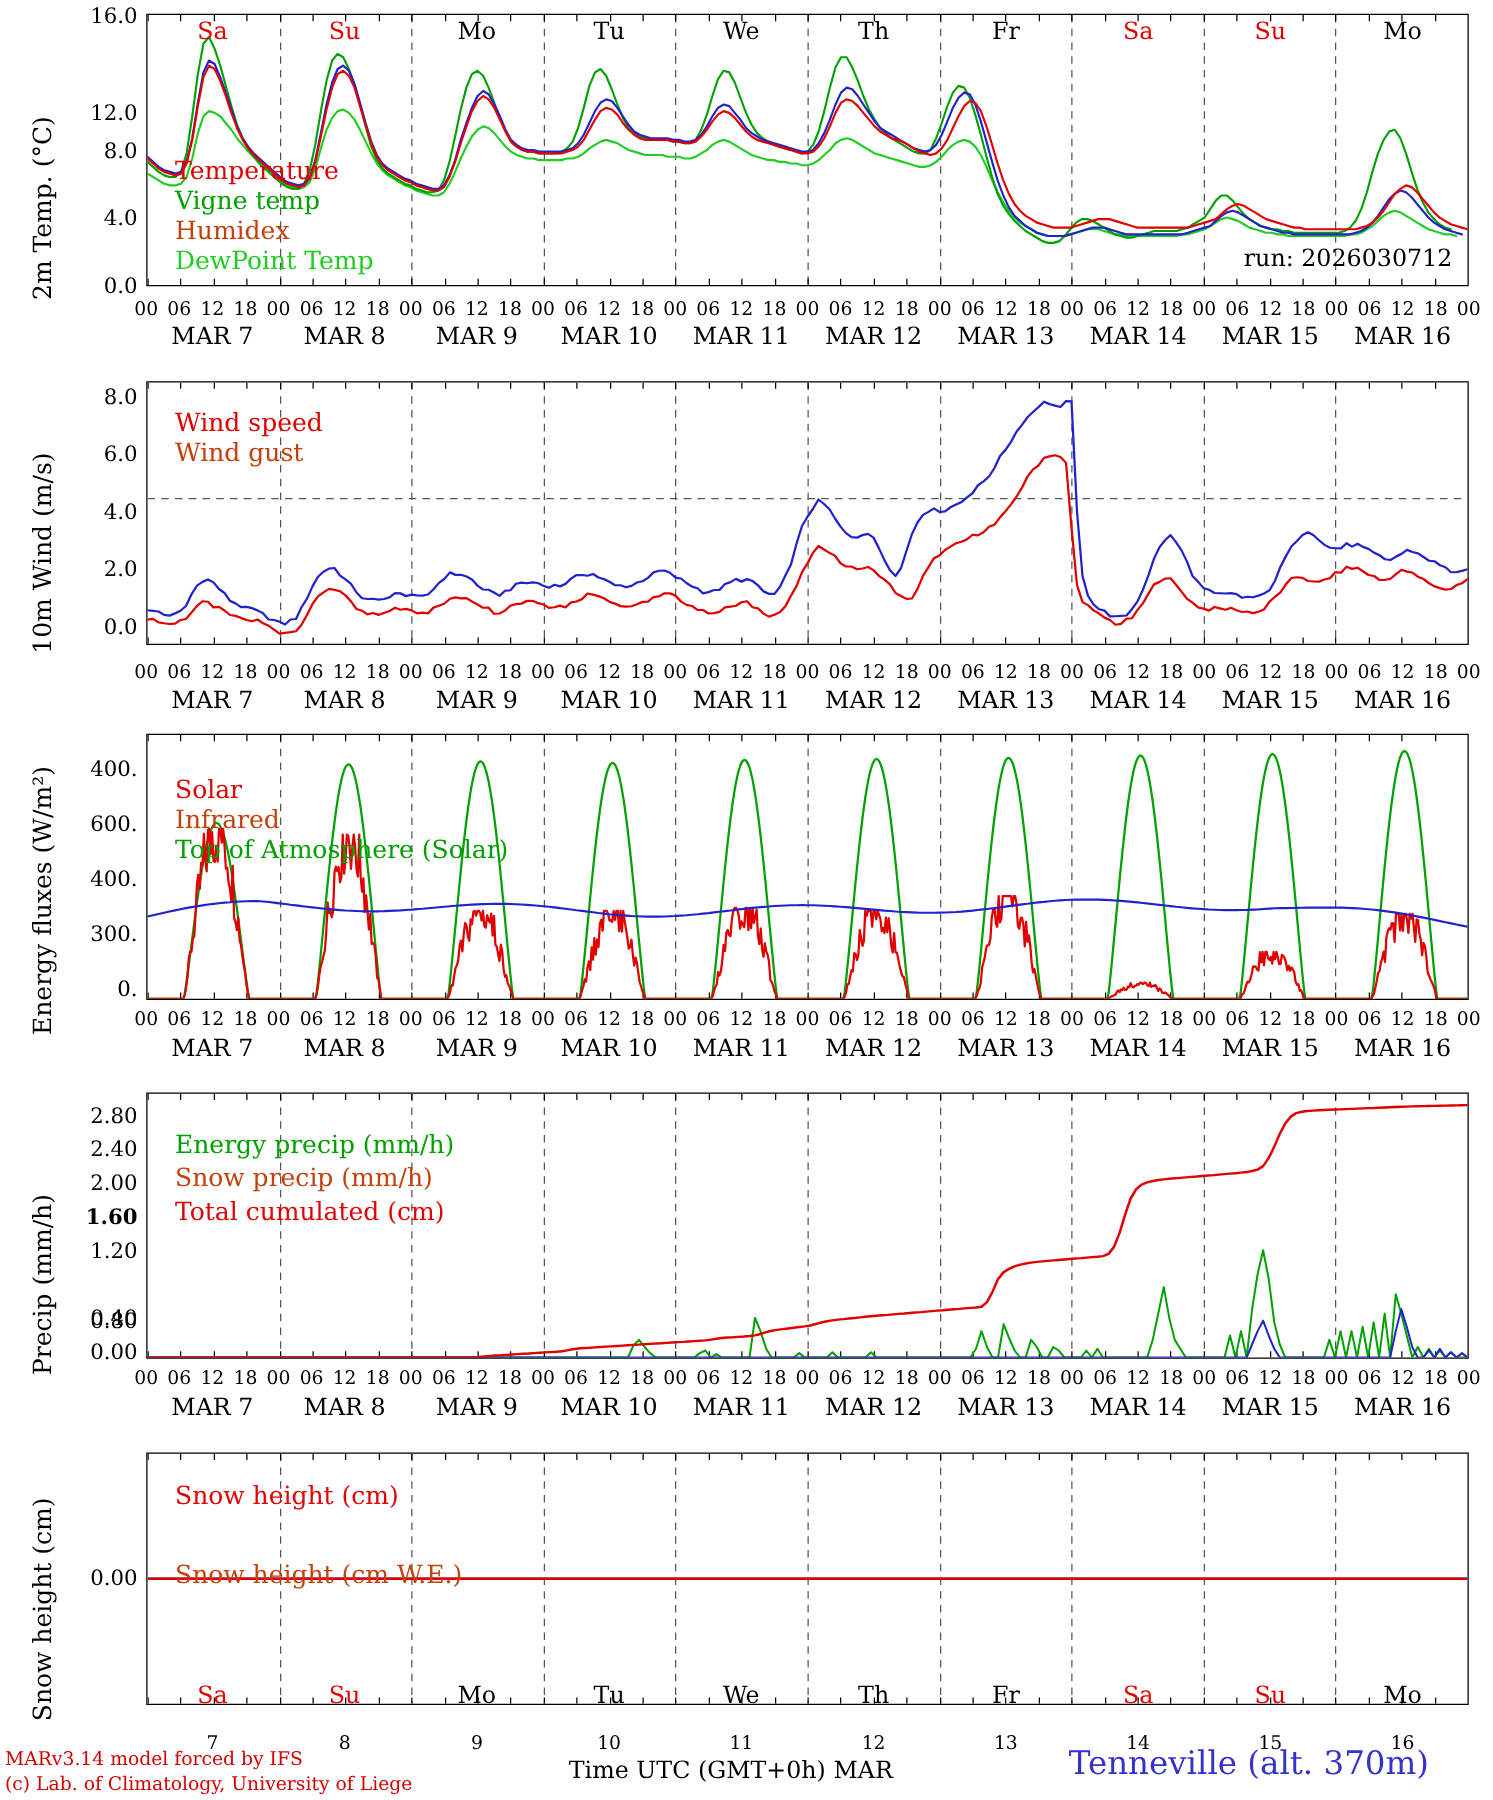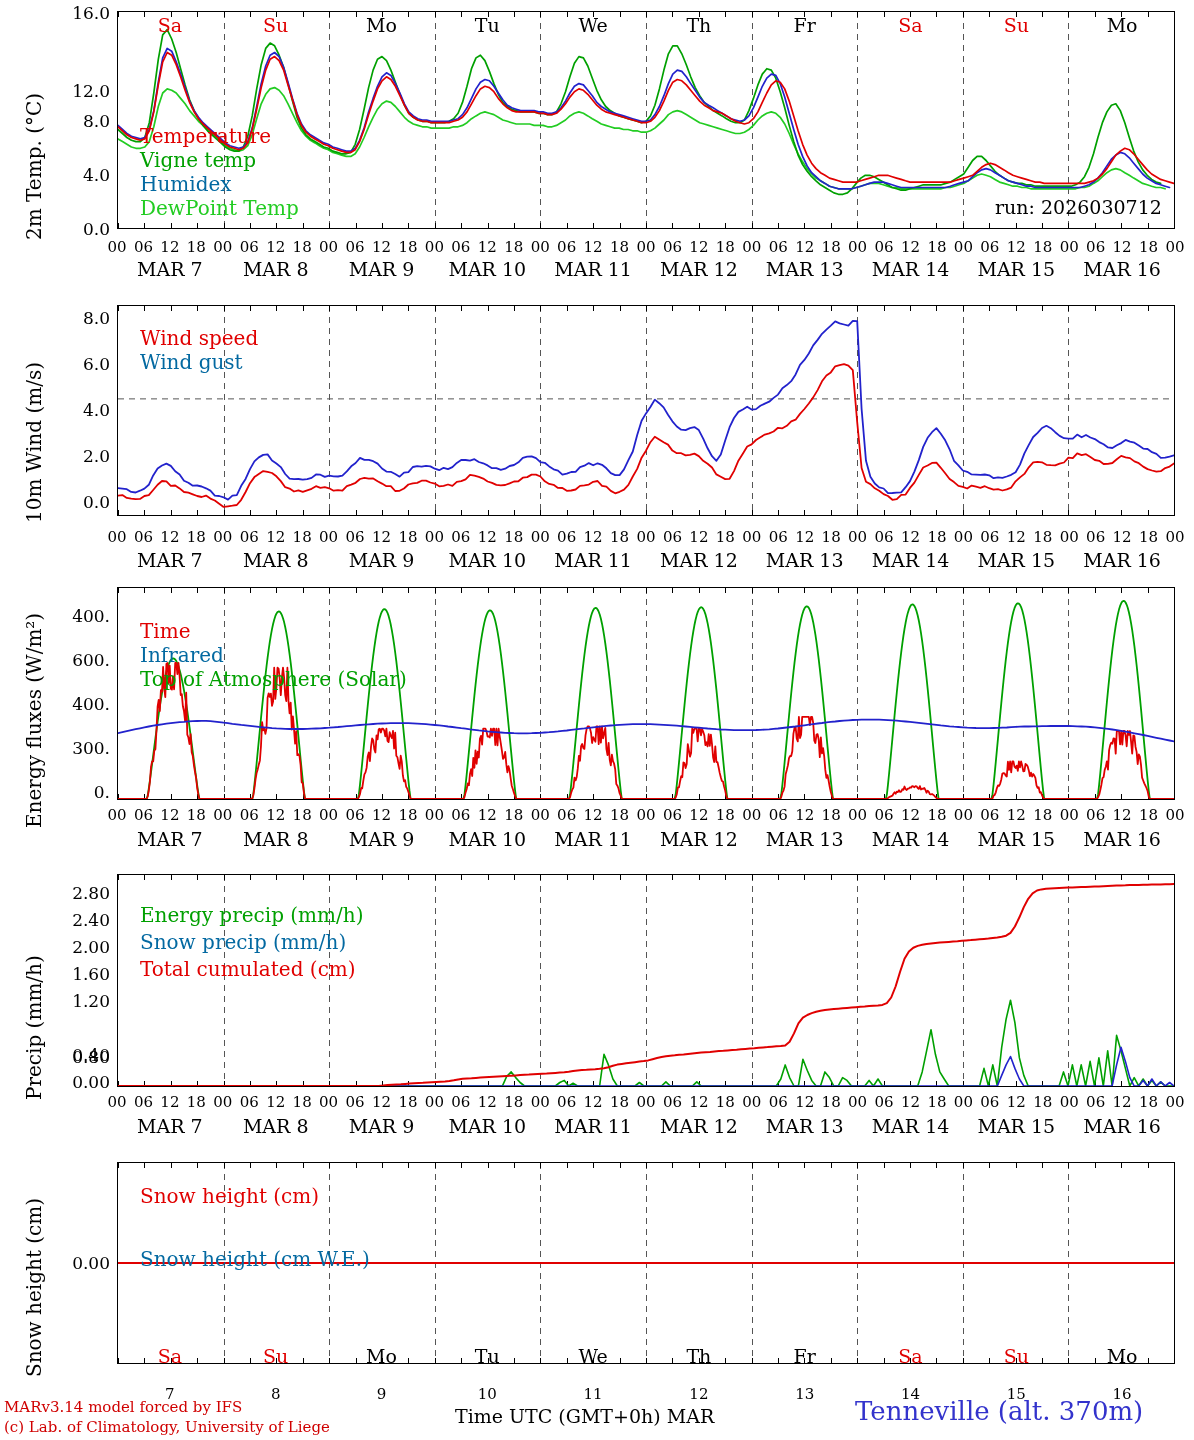--- a/index.html
+++ b/index.html
@@ -12,21 +12,21 @@
   .xtick{position:absolute;font-size:15px;text-align:center;font-family:"DejaVu Serif",serif;}
   .datelab{position:absolute;font-size:19px;text-align:center;font-family:"DejaVu Serif",serif;}
   .daylab{position:absolute;font-size:19px;text-align:center;font-family:"DejaVu Serif",serif;}
   .legend{position:absolute;font-size:20px;font-family:"DejaVu Serif",serif;white-space:nowrap;}
   .runlab{position:absolute;font-size:19px;font-family:"DejaVu Serif",serif;}
   .footer-left{position:absolute;font-size:15px;color:#d00000;font-family:"DejaVu Serif",serif;white-space:nowrap;}
   .footer-mid{position:absolute;font-size:19px;font-family:"DejaVu Serif",serif;white-space:nowrap;}
   .footer-right{position:absolute;font-size:26px;color:#3333cc;font-family:"DejaVu Serif",serif;white-space:nowrap;}
   .red{color:#e00000;}
   .green{color:#00a000;}
-  .blue{color:#0369a1;}
+  .blue{color:#c2410c;}
   .brightgreen{color:#22cc22;}
 </style>
 </head>
 <body>
 
 <div class="panel" style="top:0;height:290px;">
   <div class="ylabel" style="left:22px;top:240px;transform:rotate(-90deg);">2m Temp. (°C)</div>
 
   <div class="ytick" style="left:48px;top:3px;width:62px;">16.0</div>
   <div class="ytick" style="left:48px;top:57px;width:62px;margin-top:24px;">12.0</div>
@@ -357,32 +357,32 @@
         <line x1="1030.5" y1="211" x2="1030.5" y2="206" stroke="#000" stroke-width="1"></line>
         <line x1="1030.5" y1="0" x2="1030.5" y2="5" stroke="#000" stroke-width="1"></line>
         <line x1="1056.5" y1="211" x2="1056.5" y2="206" stroke="#000" stroke-width="1"></line>
         <line x1="1056.5" y1="0" x2="1056.5" y2="5" stroke="#000" stroke-width="1"></line>
         <polyline points="0.0,211.0 1.1,211.0 2.2,211.0 3.3,211.0 4.4,211.0 5.5,211.0 6.6,211.0 7.7,211.0 8.8,211.0 9.9,211.0 11.0,211.0 12.1,211.0 13.2,211.0 14.3,211.0 15.4,211.0 16.5,211.0 17.6,211.0 18.7,211.0 19.8,211.0 20.9,211.0 22.0,211.0 23.1,211.0 24.2,211.0 25.3,211.0 26.4,211.0 27.5,211.0 28.6,211.0 29.7,207.6 30.8,200.4 31.9,192.6 33.0,184.3 34.1,175.9 35.2,167.4 36.3,158.9 37.4,150.4 38.5,142.1 39.6,134.0 40.7,126.2 41.8,118.7 42.9,111.7 44.0,105.0 45.1,98.8 46.2,93.2 47.3,88.1 48.4,83.6 49.5,79.7 50.6,76.5 51.7,73.9 52.8,72.0 53.9,70.8 55.0,70.3 56.1,70.6 57.2,71.5 58.3,73.1 59.4,75.4 60.5,78.4 61.6,82.0 62.7,86.2 63.8,91.1 64.9,96.5 66.0,102.5 67.1,108.9 68.2,115.9 69.3,123.2 70.4,130.9 71.5,138.8 72.6,147.1 73.7,155.5 74.8,164.0 75.9,172.5 77.0,181.0 78.1,189.3 79.2,197.3 80.3,204.8 81.4,211.0 82.5,211.0 83.6,211.0 84.7,211.0 85.8,211.0 86.9,211.0 88.0,211.0 89.1,211.0 90.2,211.0 91.3,211.0 92.4,211.0 93.5,211.0 94.6,211.0 95.7,211.0 96.8,211.0 97.9,211.0 99.0,211.0 100.1,211.0 101.2,211.0 102.3,211.0 103.4,211.0 104.5,211.0 105.6,211.0 106.7,211.0 107.8,211.0 108.9,211.0 110.0,211.0 111.1,211.0 112.2,211.0 113.3,211.0 114.4,211.0 115.5,211.0 116.6,211.0 117.7,211.0 118.8,211.0 119.9,211.0 121.0,211.0 122.1,211.0 123.2,211.0 124.3,211.0 125.4,211.0 126.5,211.0 127.6,211.0 128.7,211.0 129.8,211.0 130.9,211.0 132.0,211.0 133.1,211.0 134.2,211.0 135.3,206.4 136.4,196.9 137.5,186.4 138.6,175.5 139.7,164.2 140.8,152.8 141.9,141.5 143.0,130.2 144.1,119.1 145.2,108.4 146.3,97.9 147.4,88.0 148.5,78.5 149.6,69.7 150.7,61.5 151.8,53.9 152.9,47.1 154.0,41.1 155.1,36.0 156.2,31.7 157.3,28.2 158.4,25.7 159.5,24.1 160.6,23.5 161.7,23.7 162.8,25.0 163.9,27.1 165.0,30.2 166.1,34.1 167.2,39.0 168.3,44.6 169.4,51.1 170.5,58.4 171.6,66.3 172.7,74.9 173.8,84.1 174.9,93.9 176.0,104.1 177.1,114.8 178.2,125.7 179.3,136.9 180.4,148.3 181.5,159.7 182.6,171.0 183.7,182.1 184.8,192.8 185.9,202.8 187.0,211.0 188.1,211.0 189.2,211.0 190.3,211.0 191.4,211.0 192.5,211.0 193.6,211.0 194.7,211.0 195.8,211.0 196.9,211.0 198.0,211.0 199.1,211.0 200.2,211.0 201.3,211.0 202.4,211.0 203.5,211.0 204.6,211.0 205.7,211.0 206.8,211.0 207.9,211.0 209.0,211.0 210.1,211.0 211.2,211.0 212.3,211.0 213.4,211.0 214.5,211.0 215.6,211.0 216.7,211.0 217.8,211.0 218.9,211.0 220.0,211.0 221.1,211.0 222.2,211.0 223.3,211.0 224.4,211.0 225.5,211.0 226.6,211.0 227.7,211.0 228.8,211.0 229.9,211.0 231.0,211.0 232.1,211.0 233.2,211.0 234.3,211.0 235.4,211.0 236.5,211.0 237.6,211.0 238.7,211.0 239.8,211.0 240.9,206.4 242.0,196.7 243.1,186.1 244.2,175.0 245.3,163.6 246.4,152.1 247.5,140.6 248.6,129.2 249.7,118.0 250.8,107.1 251.9,96.5 253.0,86.4 254.1,76.9 255.2,67.9 256.3,59.6 257.4,52.0 258.5,45.1 259.6,39.0 260.7,33.8 261.8,29.4 262.9,25.9 264.0,23.4 265.1,21.8 266.2,21.1 267.3,21.4 268.4,22.6 269.5,24.8 270.6,27.9 271.7,31.9 272.8,36.8 273.9,42.6 275.0,49.1 276.1,56.4 277.2,64.5 278.3,73.2 279.4,82.6 280.5,92.4 281.6,102.8 282.7,113.6 283.8,124.7 284.9,136.0 286.0,147.5 287.1,159.0 288.2,170.5 289.3,181.7 290.4,192.6 291.5,202.7 292.6,211.0 293.7,211.0 294.8,211.0 295.9,211.0 297.0,211.0 298.1,211.0 299.2,211.0 300.3,211.0 301.4,211.0 302.5,211.0 303.6,211.0 304.7,211.0 305.8,211.0 306.9,211.0 308.0,211.0 309.1,211.0 310.2,211.0 311.3,211.0 312.4,211.0 313.5,211.0 314.6,211.0 315.7,211.0 316.8,211.0 317.9,211.0 319.0,211.0 320.1,211.0 321.2,211.0 322.3,211.0 323.4,211.0 324.5,211.0 325.6,211.0 326.7,211.0 327.8,211.0 328.9,211.0 330.0,211.0 331.1,211.0 332.2,211.0 333.3,211.0 334.4,211.0 335.5,211.0 336.6,211.0 337.7,211.0 338.8,211.0 339.9,211.0 341.0,211.0 342.1,211.0 343.2,211.0 344.3,211.0 345.4,211.0 346.5,206.4 347.6,196.8 348.7,186.3 349.8,175.2 350.9,163.9 352.0,152.5 353.1,141.0 354.2,129.7 355.3,118.6 356.4,107.7 357.5,97.2 358.6,87.2 359.7,77.7 360.8,68.8 361.9,60.5 363.0,52.9 364.1,46.1 365.2,40.1 366.3,34.9 367.4,30.5 368.5,27.1 369.6,24.6 370.7,23.0 371.8,22.3 372.9,22.6 374.0,23.8 375.1,26.0 376.2,29.0 377.3,33.0 378.4,37.9 379.5,43.6 380.6,50.1 381.7,57.4 382.8,65.4 383.9,74.1 385.0,83.4 386.1,93.2 387.2,103.5 388.3,114.2 389.4,125.2 390.5,136.5 391.6,147.9 392.7,159.4 393.8,170.7 394.9,181.9 396.0,192.7 397.1,202.7 398.2,211.0 399.3,211.0 400.4,211.0 401.5,211.0 402.6,211.0 403.7,211.0 404.8,211.0 405.9,211.0 407.0,211.0 408.1,211.0 409.2,211.0 410.3,211.0 411.4,211.0 412.5,211.0 413.6,211.0 414.7,211.0 415.8,211.0 416.9,211.0 418.0,211.0 419.1,211.0 420.2,211.0 421.3,211.0 422.4,211.0 423.5,211.0 424.6,211.0 425.7,211.0 426.8,211.0 427.9,211.0 429.0,211.0 430.1,211.0 431.2,211.0 432.3,211.0 433.4,211.0 434.5,211.0 435.6,211.0 436.7,211.0 437.8,211.0 438.9,211.0 440.0,211.0 441.1,211.0 442.2,211.0 443.3,211.0 444.4,211.0 445.5,211.0 446.6,211.0 447.7,211.0 448.8,211.0 449.9,211.0 451.0,211.0 452.1,206.3 453.2,196.6 454.3,186.0 455.4,174.8 456.5,163.3 457.6,151.8 458.7,140.2 459.8,128.7 460.9,117.4 462.0,106.4 463.1,95.8 464.2,85.7 465.3,76.1 466.4,67.0 467.5,58.6 468.6,51.0 469.7,44.1 470.8,38.0 471.9,32.7 473.0,28.3 474.1,24.8 475.2,22.2 476.3,20.6 477.4,19.9 478.5,20.2 479.6,21.5 480.7,23.7 481.8,26.8 482.9,30.8 484.0,35.7 485.1,41.5 486.2,48.1 487.3,55.5 488.4,63.6 489.5,72.4 490.6,81.8 491.7,91.7 492.8,102.1 493.9,113.0 495.0,124.1 496.1,135.6 497.2,147.1 498.3,158.7 499.4,170.2 500.5,181.5 501.6,192.4 502.7,202.6 503.8,211.0 504.9,211.0 506.0,211.0 507.1,211.0 508.2,211.0 509.3,211.0 510.4,211.0 511.5,211.0 512.6,211.0 513.7,211.0 514.8,211.0 515.9,211.0 517.0,211.0 518.1,211.0 519.2,211.0 520.3,211.0 521.4,211.0 522.5,211.0 523.6,211.0 524.7,211.0 525.8,211.0 526.9,211.0 528.0,211.0 529.1,211.0 530.2,211.0 531.3,211.0 532.4,211.0 533.5,211.0 534.6,211.0 535.7,211.0 536.8,211.0 537.9,211.0 539.0,211.0 540.1,211.0 541.2,211.0 542.3,211.0 543.4,211.0 544.5,211.0 545.6,211.0 546.7,211.0 547.8,211.0 548.9,211.0 550.0,211.0 551.1,211.0 552.2,211.0 553.3,211.0 554.4,211.0 555.5,211.0 556.6,211.0 557.7,206.3 558.8,196.6 559.9,185.9 561.0,174.7 562.1,163.2 563.2,151.5 564.3,139.9 565.4,128.4 566.5,117.1 567.6,106.0 568.7,95.4 569.8,85.2 570.9,75.6 572.0,66.5 573.1,58.1 574.2,50.4 575.3,43.5 576.4,37.3 577.5,32.0 578.6,27.6 579.7,24.1 580.8,21.5 581.9,19.9 583.0,19.2 584.1,19.5 585.2,20.8 586.3,23.0 587.4,26.1 588.5,30.2 589.6,35.1 590.7,40.9 591.8,47.5 592.9,54.9 594.0,63.1 595.1,71.9 596.2,81.3 597.3,91.3 598.4,101.7 599.5,112.6 600.6,123.8 601.7,135.3 602.8,146.9 603.9,158.5 605.0,170.1 606.1,181.4 607.2,192.4 608.3,202.6 609.4,211.0 610.5,211.0 611.6,211.0 612.7,211.0 613.8,211.0 614.9,211.0 616.0,211.0 617.1,211.0 618.2,211.0 619.3,211.0 620.4,211.0 621.5,211.0 622.6,211.0 623.7,211.0 624.8,211.0 625.9,211.0 627.0,211.0 628.1,211.0 629.2,211.0 630.3,211.0 631.4,211.0 632.5,211.0 633.6,211.0 634.7,211.0 635.8,211.0 636.9,211.0 638.0,211.0 639.1,211.0 640.2,211.0 641.3,211.0 642.4,211.0 643.5,211.0 644.6,211.0 645.7,211.0 646.8,211.0 647.9,211.0 649.0,211.0 650.1,211.0 651.2,211.0 652.3,211.0 653.4,211.0 654.5,211.0 655.6,211.0 656.7,211.0 657.8,211.0 658.9,211.0 660.0,211.0 661.1,211.0 662.2,211.0 663.3,206.3 664.4,196.5 665.5,185.8 666.6,174.5 667.7,162.9 668.8,151.2 669.9,139.6 671.0,128.0 672.1,116.6 673.2,105.5 674.3,94.8 675.4,84.6 676.5,74.9 677.6,65.8 678.7,57.3 679.8,49.6 680.9,42.6 682.0,36.5 683.1,31.2 684.2,26.7 685.3,23.2 686.4,20.6 687.5,19.0 688.6,18.3 689.7,18.6 690.8,19.8 691.9,22.1 693.0,25.2 694.1,29.3 695.2,34.2 696.3,40.1 697.4,46.7 698.5,54.2 699.6,62.3 700.7,71.2 701.8,80.7 702.9,90.7 704.0,101.2 705.1,112.1 706.2,123.4 707.3,134.9 708.4,146.6 709.5,158.3 710.6,169.9 711.7,181.3 712.8,192.3 713.9,202.5 715.0,211.0 716.1,211.0 717.2,211.0 718.3,211.0 719.4,211.0 720.5,211.0 721.6,211.0 722.7,211.0 723.8,211.0 724.9,211.0 726.0,211.0 727.1,211.0 728.2,211.0 729.3,211.0 730.4,211.0 731.5,211.0 732.6,211.0 733.7,211.0 734.8,211.0 735.9,211.0 737.0,211.0 738.1,211.0 739.2,211.0 740.3,211.0 741.4,211.0 742.5,211.0 743.6,211.0 744.7,211.0 745.8,211.0 746.9,211.0 748.0,211.0 749.1,211.0 750.2,211.0 751.3,211.0 752.4,211.0 753.5,211.0 754.6,211.0 755.7,211.0 756.8,211.0 757.9,211.0 759.0,211.0 760.1,211.0 761.2,211.0 762.3,211.0 763.4,211.0 764.5,211.0 765.6,211.0 766.7,211.0 767.8,211.0 768.9,206.3 770.0,196.4 771.1,185.5 772.2,174.1 773.3,162.5 774.4,150.7 775.5,138.9 776.6,127.2 777.7,115.7 778.8,104.5 779.9,93.7 781.0,83.4 782.1,73.6 783.2,64.4 784.3,55.8 785.4,48.0 786.5,41.0 787.6,34.8 788.7,29.4 789.8,24.9 790.9,21.4 792.0,18.8 793.1,17.1 794.2,16.4 795.3,16.7 796.4,18.0 797.5,20.2 798.6,23.4 799.7,27.5 800.8,32.5 801.9,38.4 803.0,45.1 804.1,52.6 805.2,60.9 806.3,69.8 807.4,79.4 808.5,89.5 809.6,100.1 810.7,111.2 811.8,122.5 812.9,134.2 814.0,145.9 815.1,157.8 816.2,169.5 817.3,181.0 818.4,192.1 819.5,202.5 820.6,211.0 821.7,211.0 822.8,211.0 823.9,211.0 825.0,211.0 826.1,211.0 827.2,211.0 828.3,211.0 829.4,211.0 830.5,211.0 831.6,211.0 832.7,211.0 833.8,211.0 834.9,211.0 836.0,211.0 837.1,211.0 838.2,211.0 839.3,211.0 840.4,211.0 841.5,211.0 842.6,211.0 843.7,211.0 844.8,211.0 845.9,211.0 847.0,211.0 848.1,211.0 849.2,211.0 850.3,211.0 851.4,211.0 852.5,211.0 853.6,211.0 854.7,211.0 855.8,211.0 856.9,211.0 858.0,211.0 859.1,211.0 860.2,211.0 861.3,211.0 862.4,211.0 863.5,211.0 864.6,211.0 865.7,211.0 866.8,211.0 867.9,211.0 869.0,211.0 870.1,211.0 871.2,211.0 872.3,211.0 873.4,211.0 874.5,206.2 875.6,196.3 876.7,185.4 877.8,173.9 878.9,162.2 880.0,150.3 881.1,138.4 882.2,126.7 883.3,115.1 884.4,103.9 885.5,93.0 886.6,82.6 887.7,72.7 888.8,63.5 889.9,54.9 891.0,47.1 892.1,40.0 893.2,33.7 894.3,28.3 895.4,23.8 896.5,20.2 897.6,17.6 898.7,15.9 899.8,15.3 900.9,15.6 902.0,16.8 903.1,19.1 904.2,22.3 905.3,26.4 906.4,31.4 907.5,37.4 908.6,44.1 909.7,51.7 910.8,60.0 911.9,69.0 913.0,78.6 914.1,88.8 915.2,99.5 916.3,110.6 917.4,122.0 918.5,133.7 919.6,145.5 920.7,157.4 921.8,169.2 922.9,180.8 924.0,192.0 925.1,202.4 926.2,211.0 927.3,211.0 928.4,211.0 929.5,211.0 930.6,211.0 931.7,211.0 932.8,211.0 933.9,211.0 935.0,211.0 936.1,211.0 937.2,211.0 938.3,211.0 939.4,211.0 940.5,211.0 941.6,211.0 942.7,211.0 943.8,211.0 944.9,211.0 946.0,211.0 947.1,211.0 948.2,211.0 949.3,211.0 950.4,211.0 951.5,211.0 952.6,211.0 953.7,211.0 954.8,211.0 955.9,211.0 957.0,211.0 958.1,211.0 959.2,211.0 960.3,211.0 961.4,211.0 962.5,211.0 963.6,211.0 964.7,211.0 965.8,211.0 966.9,211.0 968.0,211.0 969.1,211.0 970.2,211.0 971.3,211.0 972.4,211.0 973.5,211.0 974.6,211.0 975.7,211.0 976.8,211.0 977.9,211.0 979.0,211.0 980.1,206.2 981.2,196.1 982.3,185.1 983.4,173.5 984.5,161.6 985.6,149.6 986.7,137.6 987.8,125.7 988.9,114.0 990.0,102.6 991.1,91.6 992.2,81.1 993.3,71.1 994.4,61.7 995.5,53.0 996.6,45.1 997.7,37.9 998.8,31.6 999.9,26.1 1001.0,21.6 1002.1,17.9 1003.2,15.3 1004.3,13.6 1005.4,12.9 1006.5,13.2 1007.6,14.5 1008.7,16.8 1009.8,20.0 1010.9,24.2 1012.0,29.3 1013.1,35.3 1014.2,42.1 1015.3,49.8 1016.4,58.2 1017.5,67.3 1018.6,77.0 1019.7,87.3 1020.8,98.1 1021.9,109.4 1023.0,120.9 1024.1,132.8 1025.2,144.8 1026.3,156.8 1027.4,168.7 1028.5,180.5 1029.6,191.8 1030.7,202.3 1031.8,211.0 1032.9,211.0 1034.0,211.0 1035.1,211.0 1036.2,211.0 1037.3,211.0 1038.4,211.0 1039.5,211.0 1040.6,211.0 1041.7,211.0 1042.8,211.0 1043.9,211.0 1045.0,211.0 1046.1,211.0 1047.2,211.0 1048.3,211.0 1049.4,211.0 1050.5,211.0 1051.6,211.0 1052.7,211.0 1053.8,211.0 1054.9,211.0 1056.0,211.0" fill="none" stroke="#00a000" stroke-width="1.8" stroke-linejoin="round" stroke-linecap="round"></polyline>
         <polyline points="0.0,211.0 1.1,211.0 2.2,211.0 3.3,211.0 4.4,211.0 5.5,211.0 6.6,211.0 7.7,211.0 8.8,211.0 9.9,211.0 11.0,211.0 12.1,211.0 13.2,211.0 14.3,211.0 15.4,211.0 16.5,211.0 17.6,211.0 18.7,211.0 19.8,211.0 20.9,211.0 22.0,211.0 23.1,211.0 24.2,211.0 25.3,211.0 26.4,211.0 27.5,211.0 28.6,211.0 29.7,208.5 30.8,202.5 31.9,193.9 33.0,179.0 34.1,173.3 35.2,173.4 36.3,162.7 37.4,161.2 38.5,141.9 39.6,118.7 40.7,111.8 41.8,123.1 42.9,102.1 44.0,103.6 45.1,79.0 46.2,99.8 47.3,109.1 48.4,75.9 49.5,75.0 50.6,95.1 51.7,77.6 52.8,100.7 53.9,101.6 55.0,88.5 56.1,101.3 57.2,75.0 58.3,75.0 59.4,86.2 60.5,75.0 61.6,87.9 62.7,107.0 63.8,106.1 64.9,118.3 66.0,123.4 67.1,133.0 68.2,104.7 69.3,146.6 70.4,149.5 71.5,156.0 72.6,146.2 73.7,164.2 74.8,168.1 75.9,177.0 77.0,183.9 78.1,190.0 79.2,200.0 80.3,206.4 81.4,211.0 82.5,211.0 83.6,211.0 84.7,211.0 85.8,211.0 86.9,211.0 88.0,211.0 89.1,211.0 90.2,211.0 91.3,211.0 92.4,211.0 93.5,211.0 94.6,211.0 95.7,211.0 96.8,211.0 97.9,211.0 99.0,211.0 100.1,211.0 101.2,211.0 102.3,211.0 103.4,211.0 104.5,211.0 105.6,211.0 106.7,211.0 107.8,211.0 108.9,211.0 110.0,211.0 111.1,211.0 112.2,211.0 113.3,211.0 114.4,211.0 115.5,211.0 116.6,211.0 117.7,211.0 118.8,211.0 119.9,211.0 121.0,211.0 122.1,211.0 123.2,211.0 124.3,211.0 125.4,211.0 126.5,211.0 127.6,211.0 128.7,211.0 129.8,211.0 130.9,211.0 132.0,211.0 133.1,211.0 134.2,211.0 135.3,207.4 136.4,200.6 137.5,191.6 138.6,185.0 139.7,181.4 140.8,176.6 141.9,172.4 143.0,157.7 144.1,134.1 145.2,142.3 146.3,140.3 147.4,145.9 148.5,140.6 149.6,109.8 150.7,105.3 151.8,108.9 152.9,105.6 154.0,117.9 155.1,113.6 156.2,79.7 157.3,110.9 158.4,99.7 159.5,79.7 160.6,80.6 161.7,90.3 162.8,107.1 163.9,89.7 165.0,79.7 166.1,89.6 167.2,107.2 168.3,113.2 169.4,79.7 170.5,112.9 171.6,125.4 172.7,114.7 173.8,141.5 174.9,128.3 176.0,141.0 177.1,155.6 178.2,143.1 179.3,167.2 180.4,166.3 181.5,168.0 182.6,177.0 183.7,194.4 184.8,195.3 185.9,204.6 187.0,211.0 188.1,211.0 189.2,211.0 190.3,211.0 191.4,211.0 192.5,211.0 193.6,211.0 194.7,211.0 195.8,211.0 196.9,211.0 198.0,211.0 199.1,211.0 200.2,211.0 201.3,211.0 202.4,211.0 203.5,211.0 204.6,211.0 205.7,211.0 206.8,211.0 207.9,211.0 209.0,211.0 210.1,211.0 211.2,211.0 212.3,211.0 213.4,211.0 214.5,211.0 215.6,211.0 216.7,211.0 217.8,211.0 218.9,211.0 220.0,211.0 221.1,211.0 222.2,211.0 223.3,211.0 224.4,211.0 225.5,211.0 226.6,211.0 227.7,211.0 228.8,211.0 229.9,211.0 231.0,211.0 232.1,211.0 233.2,211.0 234.3,211.0 235.4,211.0 236.5,211.0 237.6,211.0 238.7,211.0 239.8,211.0 240.9,209.1 242.0,206.0 243.1,200.1 244.2,200.4 245.3,192.8 246.4,186.4 247.5,184.4 248.6,179.9 249.7,168.6 250.8,164.5 251.9,173.1 253.0,158.9 254.1,150.5 255.2,152.2 256.3,161.2 257.4,164.5 258.5,147.5 259.6,151.3 260.7,141.3 261.8,140.7 262.9,144.5 264.0,140.7 265.1,140.7 266.2,142.5 267.3,148.4 268.4,140.7 269.5,152.9 270.6,154.1 271.7,144.2 272.8,147.9 273.9,150.0 275.0,142.9 276.1,160.5 277.2,144.7 278.3,167.8 279.4,169.2 280.5,175.3 281.6,180.8 282.7,167.7 283.8,173.7 284.9,187.7 286.0,193.4 287.1,192.2 288.2,198.8 289.3,200.6 290.4,203.9 291.5,207.3 292.6,211.0 293.7,211.0 294.8,211.0 295.9,211.0 297.0,211.0 298.1,211.0 299.2,211.0 300.3,211.0 301.4,211.0 302.5,211.0 303.6,211.0 304.7,211.0 305.8,211.0 306.9,211.0 308.0,211.0 309.1,211.0 310.2,211.0 311.3,211.0 312.4,211.0 313.5,211.0 314.6,211.0 315.7,211.0 316.8,211.0 317.9,211.0 319.0,211.0 320.1,211.0 321.2,211.0 322.3,211.0 323.4,211.0 324.5,211.0 325.6,211.0 326.7,211.0 327.8,211.0 328.9,211.0 330.0,211.0 331.1,211.0 332.2,211.0 333.3,211.0 334.4,211.0 335.5,211.0 336.6,211.0 337.7,211.0 338.8,211.0 339.9,211.0 341.0,211.0 342.1,211.0 343.2,211.0 344.3,211.0 345.4,211.0 346.5,209.0 347.6,204.4 348.7,201.0 349.8,195.4 350.9,197.3 352.0,185.9 353.1,181.2 354.2,188.0 355.3,169.9 356.4,179.8 357.5,162.4 358.6,175.8 359.7,163.6 360.8,169.5 361.9,150.9 363.0,147.9 364.1,156.6 365.2,140.7 366.3,140.7 367.4,140.7 368.5,143.3 369.6,148.5 370.7,148.3 371.8,149.5 372.9,140.7 374.0,147.8 375.1,140.7 376.2,140.7 377.3,157.0 378.4,140.7 379.5,157.4 380.6,140.7 381.7,148.5 382.8,155.4 383.9,162.6 385.0,170.9 386.1,169.4 387.2,163.8 388.3,176.2 389.4,184.4 390.5,178.2 391.6,182.5 392.7,190.7 393.8,198.0 394.9,201.2 396.0,204.9 397.1,208.0 398.2,211.0 399.3,211.0 400.4,211.0 401.5,211.0 402.6,211.0 403.7,211.0 404.8,211.0 405.9,211.0 407.0,211.0 408.1,211.0 409.2,211.0 410.3,211.0 411.4,211.0 412.5,211.0 413.6,211.0 414.7,211.0 415.8,211.0 416.9,211.0 418.0,211.0 419.1,211.0 420.2,211.0 421.3,211.0 422.4,211.0 423.5,211.0 424.6,211.0 425.7,211.0 426.8,211.0 427.9,211.0 429.0,211.0 430.1,211.0 431.2,211.0 432.3,211.0 433.4,211.0 434.5,211.0 435.6,211.0 436.7,211.0 437.8,211.0 438.9,211.0 440.0,211.0 441.1,211.0 442.2,211.0 443.3,211.0 444.4,211.0 445.5,211.0 446.6,211.0 447.7,211.0 448.8,211.0 449.9,211.0 451.0,211.0 452.1,209.1 453.2,204.6 454.3,201.5 455.4,199.6 456.5,189.6 457.6,192.4 458.7,189.0 459.8,180.4 460.9,167.9 462.0,172.8 463.1,158.1 464.2,156.0 465.3,160.1 466.4,160.9 467.5,147.4 468.6,141.2 469.7,138.3 470.8,138.3 471.9,140.1 473.0,144.7 474.1,155.0 475.2,149.1 476.3,151.6 477.4,153.7 478.5,138.3 479.6,138.3 480.7,156.1 481.8,138.3 482.9,154.6 484.0,138.3 485.1,150.3 486.2,145.2 487.3,139.8 488.4,160.8 489.5,167.2 490.6,154.8 491.7,171.5 492.8,177.4 493.9,166.6 495.0,173.1 496.1,175.7 497.2,181.2 498.3,196.1 499.4,197.7 500.5,200.5 501.6,205.2 502.7,207.7 503.8,211.0 504.9,211.0 506.0,211.0 507.1,211.0 508.2,211.0 509.3,211.0 510.4,211.0 511.5,211.0 512.6,211.0 513.7,211.0 514.8,211.0 515.9,211.0 517.0,211.0 518.1,211.0 519.2,211.0 520.3,211.0 521.4,211.0 522.5,211.0 523.6,211.0 524.7,211.0 525.8,211.0 526.9,211.0 528.0,211.0 529.1,211.0 530.2,211.0 531.3,211.0 532.4,211.0 533.5,211.0 534.6,211.0 535.7,211.0 536.8,211.0 537.9,211.0 539.0,211.0 540.1,211.0 541.2,211.0 542.3,211.0 543.4,211.0 544.5,211.0 545.6,211.0 546.7,211.0 547.8,211.0 548.9,211.0 550.0,211.0 551.1,211.0 552.2,211.0 553.3,211.0 554.4,211.0 555.5,211.0 556.6,211.0 557.7,209.4 558.8,206.2 559.9,199.5 561.0,199.3 562.1,193.2 563.2,188.1 564.3,189.2 565.4,174.5 566.5,175.1 567.6,180.0 568.7,176.1 569.8,156.1 570.9,162.4 572.0,168.7 573.1,164.9 574.2,140.7 575.3,144.8 576.4,140.7 577.5,140.7 578.6,140.7 579.7,153.4 580.8,140.7 581.9,140.7 583.0,147.4 584.1,140.7 585.2,143.7 586.3,147.2 587.4,157.1 588.5,154.3 589.6,158.4 590.7,146.1 591.8,157.8 592.9,146.6 594.0,156.2 595.1,169.2 596.2,174.0 597.3,158.4 598.4,174.0 599.5,174.1 600.6,179.2 601.7,184.9 602.8,189.3 603.9,193.0 605.0,193.5 606.1,198.5 607.2,202.6 608.3,208.0 609.4,211.0 610.5,211.0 611.6,211.0 612.7,211.0 613.8,211.0 614.9,211.0 616.0,211.0 617.1,211.0 618.2,211.0 619.3,211.0 620.4,211.0 621.5,211.0 622.6,211.0 623.7,211.0 624.8,211.0 625.9,211.0 627.0,211.0 628.1,211.0 629.2,211.0 630.3,211.0 631.4,211.0 632.5,211.0 633.6,211.0 634.7,211.0 635.8,211.0 636.9,211.0 638.0,211.0 639.1,211.0 640.2,211.0 641.3,211.0 642.4,211.0 643.5,211.0 644.6,211.0 645.7,211.0 646.8,211.0 647.9,211.0 649.0,211.0 650.1,211.0 651.2,211.0 652.3,211.0 653.4,211.0 654.5,211.0 655.6,211.0 656.7,211.0 657.8,211.0 658.9,211.0 660.0,211.0 661.1,211.0 662.2,211.0 663.3,208.8 664.4,204.7 665.5,202.6 666.6,198.4 667.7,185.9 668.8,181.9 669.9,177.4 671.0,170.2 672.1,168.0 673.2,168.0 674.3,163.2 675.4,145.9 676.5,139.9 677.6,138.7 678.7,150.4 679.8,153.4 680.9,128.9 682.0,150.0 683.1,146.8 684.2,128.9 685.3,128.9 686.4,128.9 687.5,128.9 688.6,128.9 689.7,128.9 690.8,128.9 691.9,137.1 693.0,128.9 694.1,128.9 695.2,134.8 696.3,152.6 697.4,155.0 698.5,146.6 699.6,146.1 700.7,151.5 701.8,169.1 702.9,149.5 704.0,165.4 705.1,160.2 706.2,168.3 707.3,181.9 708.4,189.9 709.5,187.2 710.6,192.5 711.7,198.8 712.8,204.0 713.9,207.8 715.0,211.0 716.1,211.0 717.2,211.0 718.3,211.0 719.4,211.0 720.5,211.0 721.6,211.0 722.7,211.0 723.8,211.0 724.9,211.0 726.0,211.0 727.1,211.0 728.2,211.0 729.3,211.0 730.4,211.0 731.5,211.0 732.6,211.0 733.7,211.0 734.8,211.0 735.9,211.0 737.0,211.0 738.1,211.0 739.2,211.0 740.3,211.0 741.4,211.0 742.5,211.0 743.6,211.0 744.7,211.0 745.8,211.0 746.9,211.0 748.0,211.0 749.1,211.0 750.2,211.0 751.3,211.0 752.4,211.0 753.5,211.0 754.6,211.0 755.7,211.0 756.8,211.0 757.9,211.0 759.0,211.0 760.1,211.0 761.2,211.0 762.3,211.0 763.4,211.0 764.5,211.0 765.6,211.0 766.7,211.0 767.8,211.0 768.9,210.7 770.0,210.0 771.1,209.1 772.2,208.7 773.3,208.1 774.4,207.7 775.5,205.7 776.6,204.3 777.7,205.7 778.8,203.6 779.9,204.1 781.0,202.2 782.1,204.0 783.2,203.7 784.3,201.3 785.4,201.8 786.5,198.5 787.6,201.1 788.7,202.0 789.8,200.7 790.9,200.5 792.0,199.3 793.1,199.7 794.2,198.1 795.3,198.4 796.4,199.2 797.5,198.1 798.6,198.3 799.7,200.1 800.8,200.9 801.9,198.1 803.0,201.5 804.1,200.7 805.2,200.8 806.3,200.0 807.4,201.9 808.5,204.7 809.6,202.8 810.7,203.7 811.8,206.2 812.9,206.5 814.0,206.0 815.1,206.7 816.2,207.7 817.3,208.8 818.4,210.0 819.5,210.5 820.6,211.0 821.7,211.0 822.8,211.0 823.9,211.0 825.0,211.0 826.1,211.0 827.2,211.0 828.3,211.0 829.4,211.0 830.5,211.0 831.6,211.0 832.7,211.0 833.8,211.0 834.9,211.0 836.0,211.0 837.1,211.0 838.2,211.0 839.3,211.0 840.4,211.0 841.5,211.0 842.6,211.0 843.7,211.0 844.8,211.0 845.9,211.0 847.0,211.0 848.1,211.0 849.2,211.0 850.3,211.0 851.4,211.0 852.5,211.0 853.6,211.0 854.7,211.0 855.8,211.0 856.9,211.0 858.0,211.0 859.1,211.0 860.2,211.0 861.3,211.0 862.4,211.0 863.5,211.0 864.6,211.0 865.7,211.0 866.8,211.0 867.9,211.0 869.0,211.0 870.1,211.0 871.2,211.0 872.3,211.0 873.4,211.0 874.5,210.3 875.6,207.6 876.7,206.9 877.8,204.3 878.9,200.1 880.0,197.4 881.1,197.9 882.2,195.6 883.3,191.4 884.4,185.5 885.5,185.1 886.6,185.3 887.7,187.6 888.8,188.5 889.9,173.7 891.0,181.8 892.1,173.5 893.2,184.3 894.3,173.5 895.4,173.5 896.5,178.6 897.6,180.0 898.7,177.6 899.8,182.9 900.9,173.5 902.0,179.4 903.1,173.5 904.2,177.5 905.3,183.3 906.4,183.1 907.5,176.0 908.6,176.7 909.7,178.5 910.8,182.4 911.9,188.2 913.0,184.7 914.1,188.6 915.2,186.0 916.3,187.5 917.4,189.9 918.5,197.4 919.6,199.9 920.7,199.3 921.8,204.6 922.9,204.2 924.0,207.2 925.1,209.6 926.2,211.0 927.3,211.0 928.4,211.0 929.5,211.0 930.6,211.0 931.7,211.0 932.8,211.0 933.9,211.0 935.0,211.0 936.1,211.0 937.2,211.0 938.3,211.0 939.4,211.0 940.5,211.0 941.6,211.0 942.7,211.0 943.8,211.0 944.9,211.0 946.0,211.0 947.1,211.0 948.2,211.0 949.3,211.0 950.4,211.0 951.5,211.0 952.6,211.0 953.7,211.0 954.8,211.0 955.9,211.0 957.0,211.0 958.1,211.0 959.2,211.0 960.3,211.0 961.4,211.0 962.5,211.0 963.6,211.0 964.7,211.0 965.8,211.0 966.9,211.0 968.0,211.0 969.1,211.0 970.2,211.0 971.3,211.0 972.4,211.0 973.5,211.0 974.6,211.0 975.7,211.0 976.8,211.0 977.9,211.0 979.0,211.0 980.1,209.1 981.2,206.7 982.3,202.1 983.4,196.7 984.5,190.2 985.6,189.1 986.7,181.9 987.8,178.7 988.9,173.3 990.0,181.6 991.1,162.1 992.2,157.1 993.3,154.6 994.4,155.7 995.5,150.5 996.6,150.6 997.7,165.6 998.8,143.0 999.9,143.0 1001.0,143.0 1002.1,156.4 1003.2,143.0 1004.3,156.7 1005.4,143.0 1006.5,143.0 1007.6,147.5 1008.7,158.3 1009.8,143.0 1010.9,146.9 1012.0,143.0 1013.1,153.9 1014.2,165.6 1015.3,147.5 1016.4,148.1 1017.5,158.7 1018.6,163.9 1019.7,176.2 1020.8,166.4 1021.9,168.7 1023.0,176.8 1024.1,189.6 1025.2,192.5 1026.3,195.3 1027.4,197.6 1028.5,200.0 1029.6,203.0 1030.7,208.3 1031.8,211.0 1032.9,211.0 1034.0,211.0 1035.1,211.0 1036.2,211.0 1037.3,211.0 1038.4,211.0 1039.5,211.0 1040.6,211.0 1041.7,211.0 1042.8,211.0 1043.9,211.0 1045.0,211.0 1046.1,211.0 1047.2,211.0 1048.3,211.0 1049.4,211.0 1050.5,211.0 1051.6,211.0 1052.7,211.0 1053.8,211.0 1054.9,211.0 1056.0,211.0" fill="none" stroke="#e00000" stroke-width="1.8" stroke-linejoin="round" stroke-linecap="round"></polyline>
         <polyline points="0.0,145.2 4.4,144.2 8.8,143.2 13.2,142.2 17.6,141.2 22.0,140.3 26.4,139.4 30.8,138.5 35.2,137.7 39.6,137.0 44.0,136.3 48.4,135.6 52.8,135.1 57.2,134.6 61.6,134.1 66.0,133.8 70.4,133.4 74.8,133.2 79.2,133.0 83.6,132.9 88.0,132.8 92.4,133.2 96.8,133.6 101.2,134.1 105.6,134.7 110.0,135.2 114.4,135.8 118.8,136.3 123.2,136.9 127.6,137.4 132.0,137.9 136.4,138.4 140.8,138.9 145.2,139.3 149.6,139.7 154.0,140.1 158.4,140.4 162.8,140.6 167.2,140.8 171.6,141.0 176.0,141.0 180.4,141.0 184.8,141.0 189.2,140.9 193.6,140.7 198.0,140.5 202.4,140.3 206.8,140.0 211.2,139.7 215.6,139.3 220.0,139.0 224.4,138.6 228.8,138.2 233.2,137.8 237.6,137.4 242.0,137.0 246.4,136.6 250.8,136.3 255.2,136.0 259.6,135.7 264.0,135.5 268.4,135.3 272.8,135.2 277.2,135.1 281.6,135.1 286.0,135.1 290.4,135.2 294.8,135.4 299.2,135.6 303.6,135.9 308.0,136.2 312.4,136.6 316.8,137.0 321.2,137.4 325.6,137.9 330.0,138.5 334.4,139.0 338.8,139.6 343.2,140.2 347.6,140.7 352.0,141.3 356.4,141.8 360.8,142.4 365.2,142.9 369.6,143.4 374.0,143.8 378.4,144.2 382.8,144.5 387.2,144.8 391.6,145.0 396.0,145.2 400.4,145.3 404.8,145.3 409.2,145.3 413.6,145.2 418.0,145.0 422.4,144.8 426.8,144.5 431.2,144.2 435.6,143.8 440.0,143.4 444.4,142.9 448.8,142.5 453.2,141.9 457.6,141.4 462.0,140.9 466.4,140.4 470.8,139.8 475.2,139.3 479.6,138.8 484.0,138.3 488.4,137.9 492.8,137.5 497.2,137.2 501.6,136.8 506.0,136.6 510.4,136.4 514.8,136.2 519.2,136.2 523.6,136.1 528.0,136.2 532.4,136.2 536.8,136.4 541.2,136.6 545.6,136.8 550.0,137.1 554.4,137.4 558.8,137.7 563.2,138.1 567.6,138.5 572.0,138.9 576.4,139.3 580.8,139.7 585.2,140.1 589.6,140.5 594.0,140.8 598.4,141.2 602.8,141.5 607.2,141.7 611.6,141.9 616.0,142.1 620.4,142.2 624.8,142.2 629.2,142.2 633.6,142.1 638.0,142.0 642.4,141.8 646.8,141.6 651.2,141.3 655.6,140.9 660.0,140.5 664.4,140.0 668.8,139.5 673.2,139.0 677.6,138.5 682.0,137.9 686.4,137.3 690.8,136.7 695.2,136.1 699.6,135.5 704.0,135.0 708.4,134.4 712.8,133.9 717.2,133.5 721.6,133.0 726.0,132.6 730.4,132.3 734.8,132.0 739.2,131.8 743.6,131.7 748.0,131.6 752.4,131.6 756.8,131.6 761.2,131.7 765.6,131.9 770.0,132.1 774.4,132.4 778.8,132.7 783.2,133.1 787.6,133.5 792.0,133.9 796.4,134.4 800.8,134.9 805.2,135.4 809.6,135.9 814.0,136.4 818.4,136.9 822.8,137.4 827.2,137.8 831.6,138.3 836.0,138.7 840.4,139.0 844.8,139.3 849.2,139.6 853.6,139.8 858.0,140.0 862.4,140.1 866.8,140.1 871.2,140.1 875.6,140.0 880.0,139.9 884.4,139.7 888.8,139.5 893.2,139.2 897.6,138.9 902.0,138.6 906.4,138.5 910.8,138.5 915.2,138.4 919.6,138.3 924.0,138.2 928.4,138.1 932.8,138.0 937.2,138.0 941.6,138.0 946.0,138.0 950.4,138.0 954.8,138.1 959.2,138.3 963.6,138.5 968.0,138.7 972.4,139.0 976.8,139.4 981.2,139.8 985.6,140.3 990.0,140.9 994.4,141.5 998.8,142.1 1003.2,142.8 1007.6,143.6 1012.0,144.4 1016.4,145.3 1020.8,146.1 1025.2,147.0 1029.6,147.9 1034.0,148.9 1038.4,149.8 1042.8,150.7 1047.2,151.6 1051.6,152.5 1056.0,153.4" fill="none" stroke="#2222cc" stroke-width="1.8" stroke-linejoin="round" stroke-linecap="round"></polyline>
       </svg>
   </div>
 
-  <div class="legend red" style="left:140px;top:41px;">Time</div>
+  <div class="legend red" style="left:140px;top:41px;">Solar</div>
   <div class="legend blue" style="left:140px;top:65px;">Infrared</div>
   <div class="legend green" style="left:140px;top:89px;">Top of Atmosphere (Solar)</div>
 </div>
 
 <div class="panel" style="top:865px;height:287px;">
   <div class="ylabel" style="left:22px;top:235px;transform:rotate(-90deg);">Precip (mm/h)</div>
 
   <div class="ytick" style="left:40px;top:18px;width:70px;">2.80</div>
   <div class="ytick" style="left:40px;top:45px;width:70px;">2.40</div>
   <div class="ytick" style="left:40px;top:72px;width:70px;">2.00</div>
-  <div class="ytick" style="left:40px;top:99px;width:70px;">1.60</div>
+  <div class="ytick" style="left:40px;top:99px;width:70px;font-weight:bold;">1.60</div>
   <div class="ytick" style="left:40px;top:126px;width:70px;">1.20</div>
   <div class="ytick" style="left:40px;top:153px;width:70px;margin-top:29px;">0.80</div>
   <div class="ytick" style="left:40px;top:180px;width:70px;">0.40</div>
   <div class="ytick" style="left:40px;top:207px;width:70px;">0.00</div>
 
   <div class="plotbox" style="left:117px;top:9px;width:1058px;height:213px;">
     <svg id="svg-precip" width="1056" height="211" viewBox="0 0 1056 211">
         <line x1="106.5" y1="0" x2="106.5" y2="211" stroke="#555" stroke-width="1" stroke-dasharray="6,5"></line>
         <line x1="211.5" y1="0" x2="211.5" y2="211" stroke="#555" stroke-width="1" stroke-dasharray="6,5"></line>
         <line x1="317.5" y1="0" x2="317.5" y2="211" stroke="#555" stroke-width="1" stroke-dasharray="6,5"></line>

